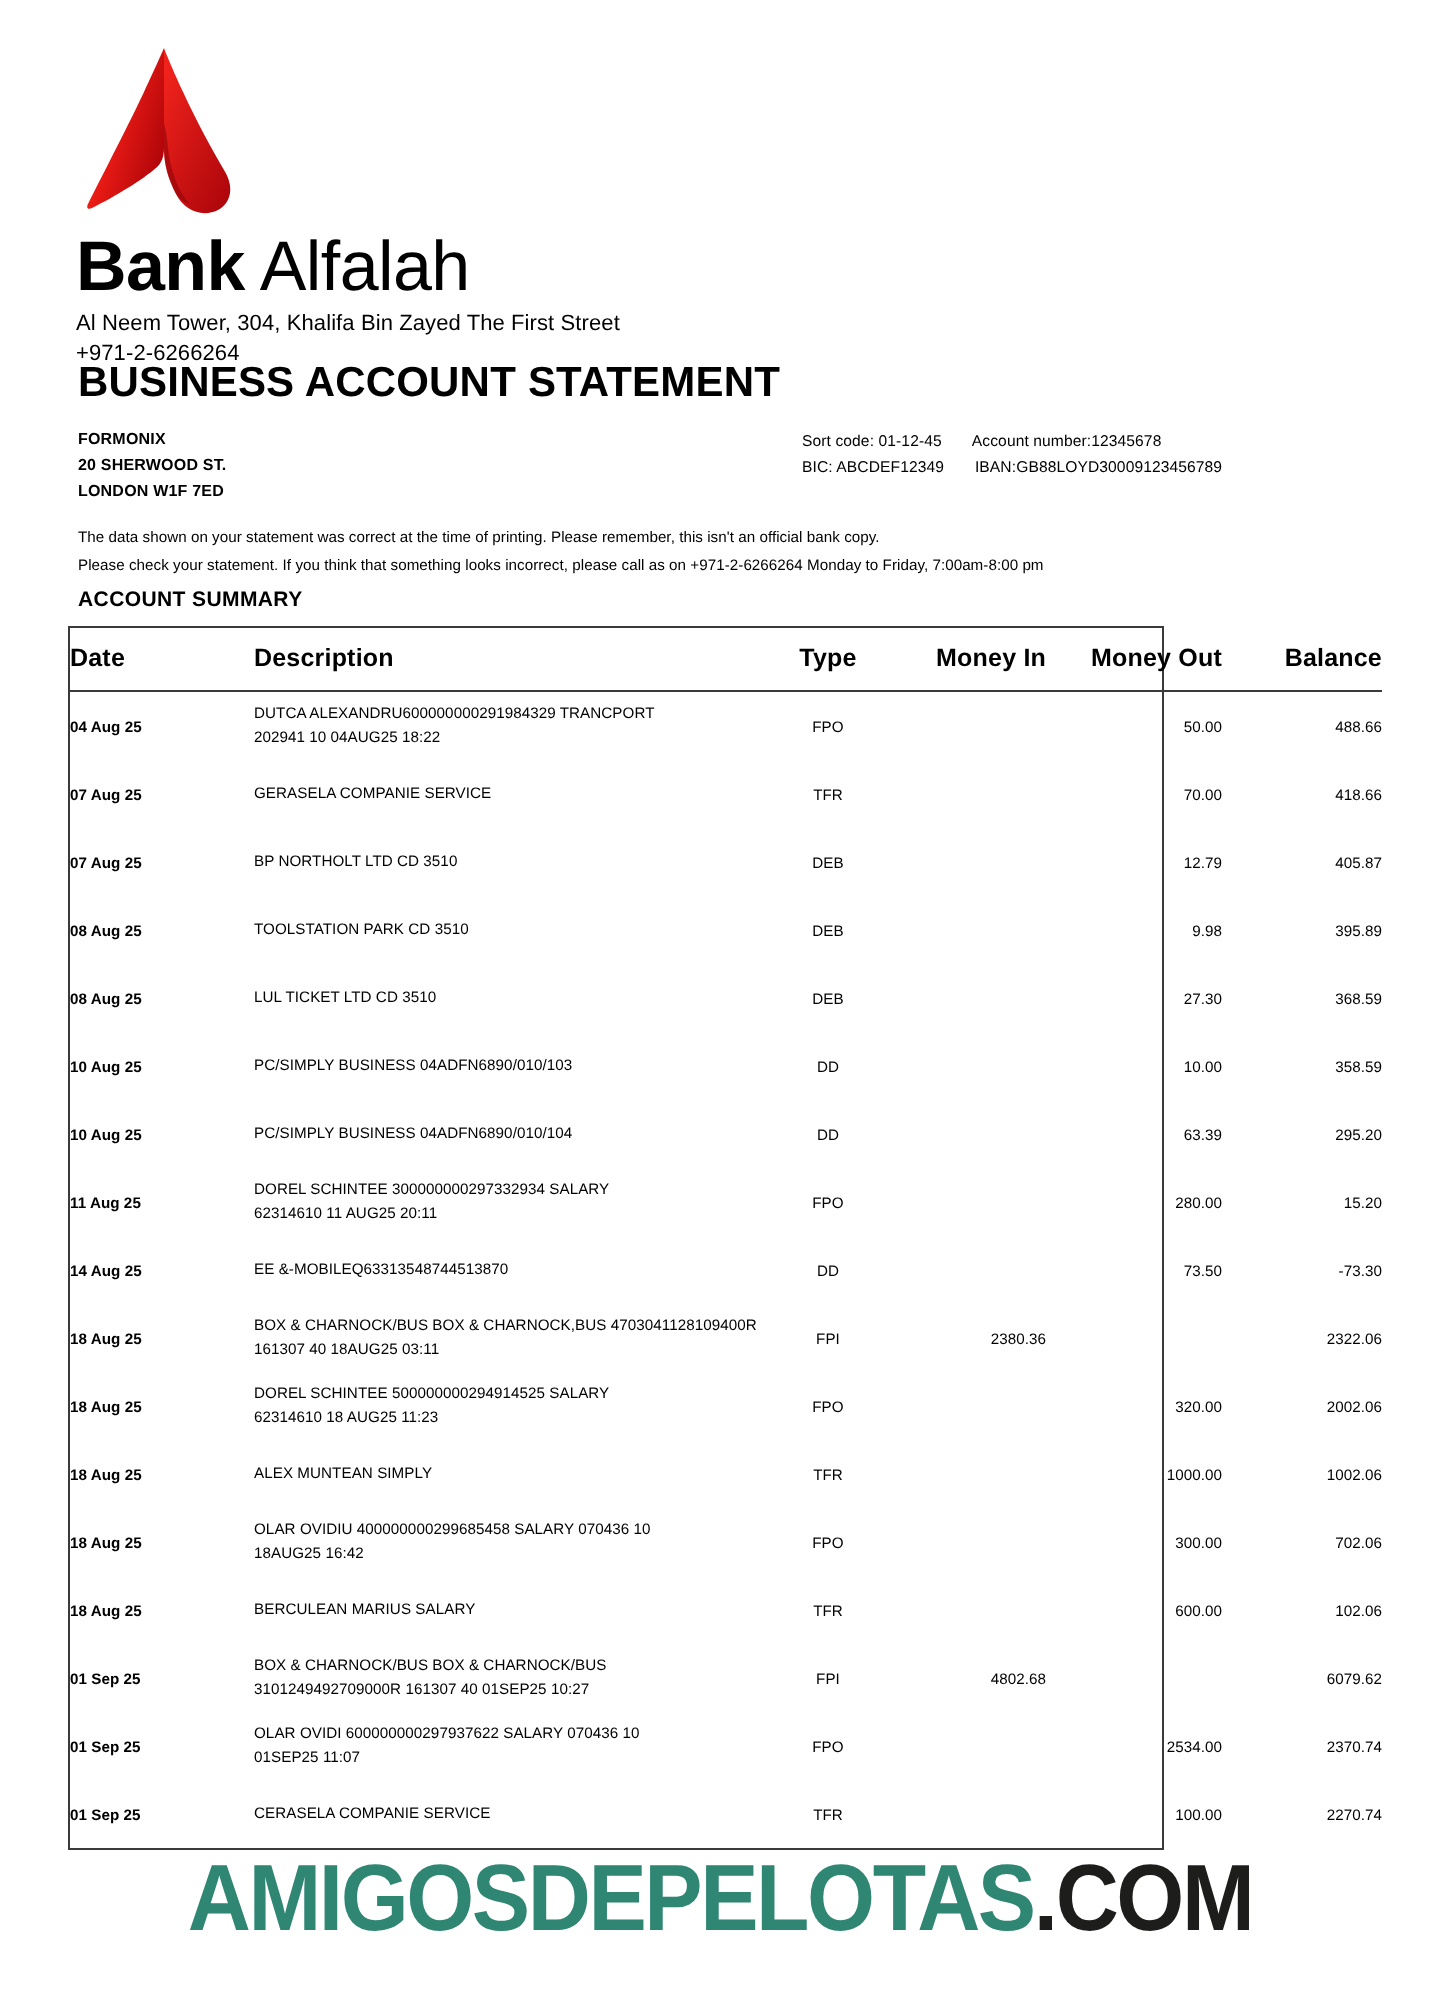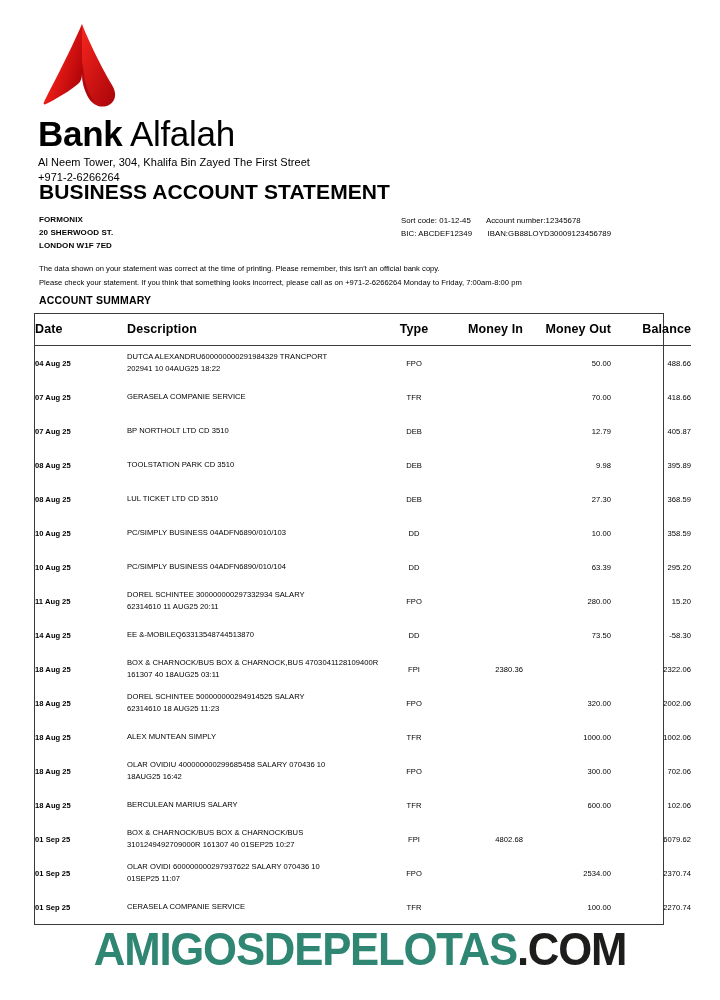--- a/index.html
+++ b/index.html
@@ -108,21 +108,21 @@
     font-size: 10.5px;
     font-weight: bold;
     letter-spacing: 0.2px;
   }
 
   
   .txn-table-wrap {
     position: absolute;
     left: 34px;
     top: 313px;
-    width: 630px;
+    width: 548px;
     border: 1px solid #3a3a3a;
     box-sizing: border-box;
   }
   table.txn {
     width: 100%;
     border-collapse: collapse;
     table-layout: fixed;
   }
   table.txn thead th {
     font-size: 12.5px;
@@ -338,21 +338,21 @@
             <td class="c-bal">15.20</td>
           </tr>
           <tr>
             <td class="c-date">14 Aug 25</td>
             <td class="c-desc">
               <div>EE &amp;-MOBILEQ63313548744513870</div>
             </td>
             <td class="c-type">DD</td>
             <td class="c-in"></td>
             <td class="c-out">73.50</td>
-            <td class="c-bal">-58.30</td>
+            <td class="c-bal">-73.30</td>
           </tr>
           <tr>
             <td class="c-date">18 Aug 25</td>
             <td class="c-desc">
               <div>BOX &amp; CHARNOCK/BUS BOX &amp; CHARNOCK,BUS 4703041128109400R</div>
               <div>161307 40 18AUG25 03:11</div>
             </td>
             <td class="c-type">FPI</td>
             <td class="c-in">2380.36</td>
             <td class="c-out"></td>

